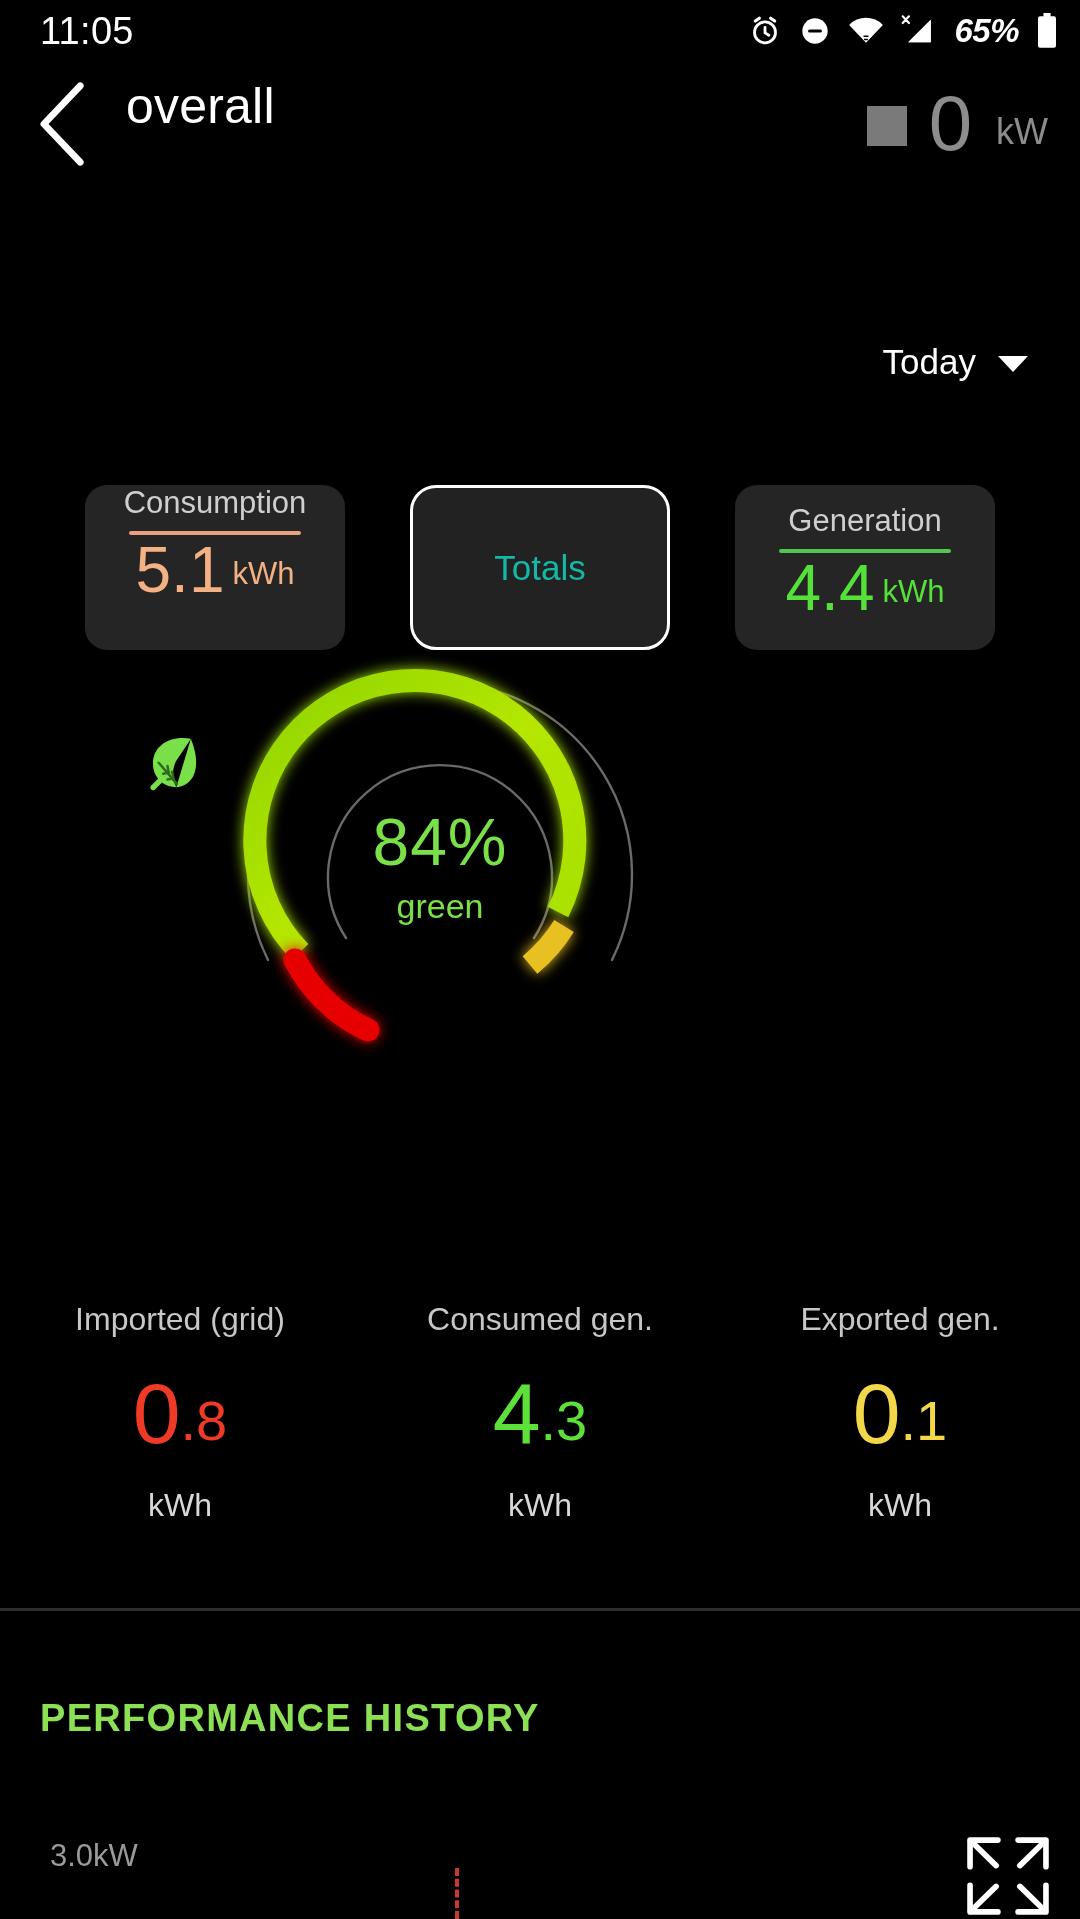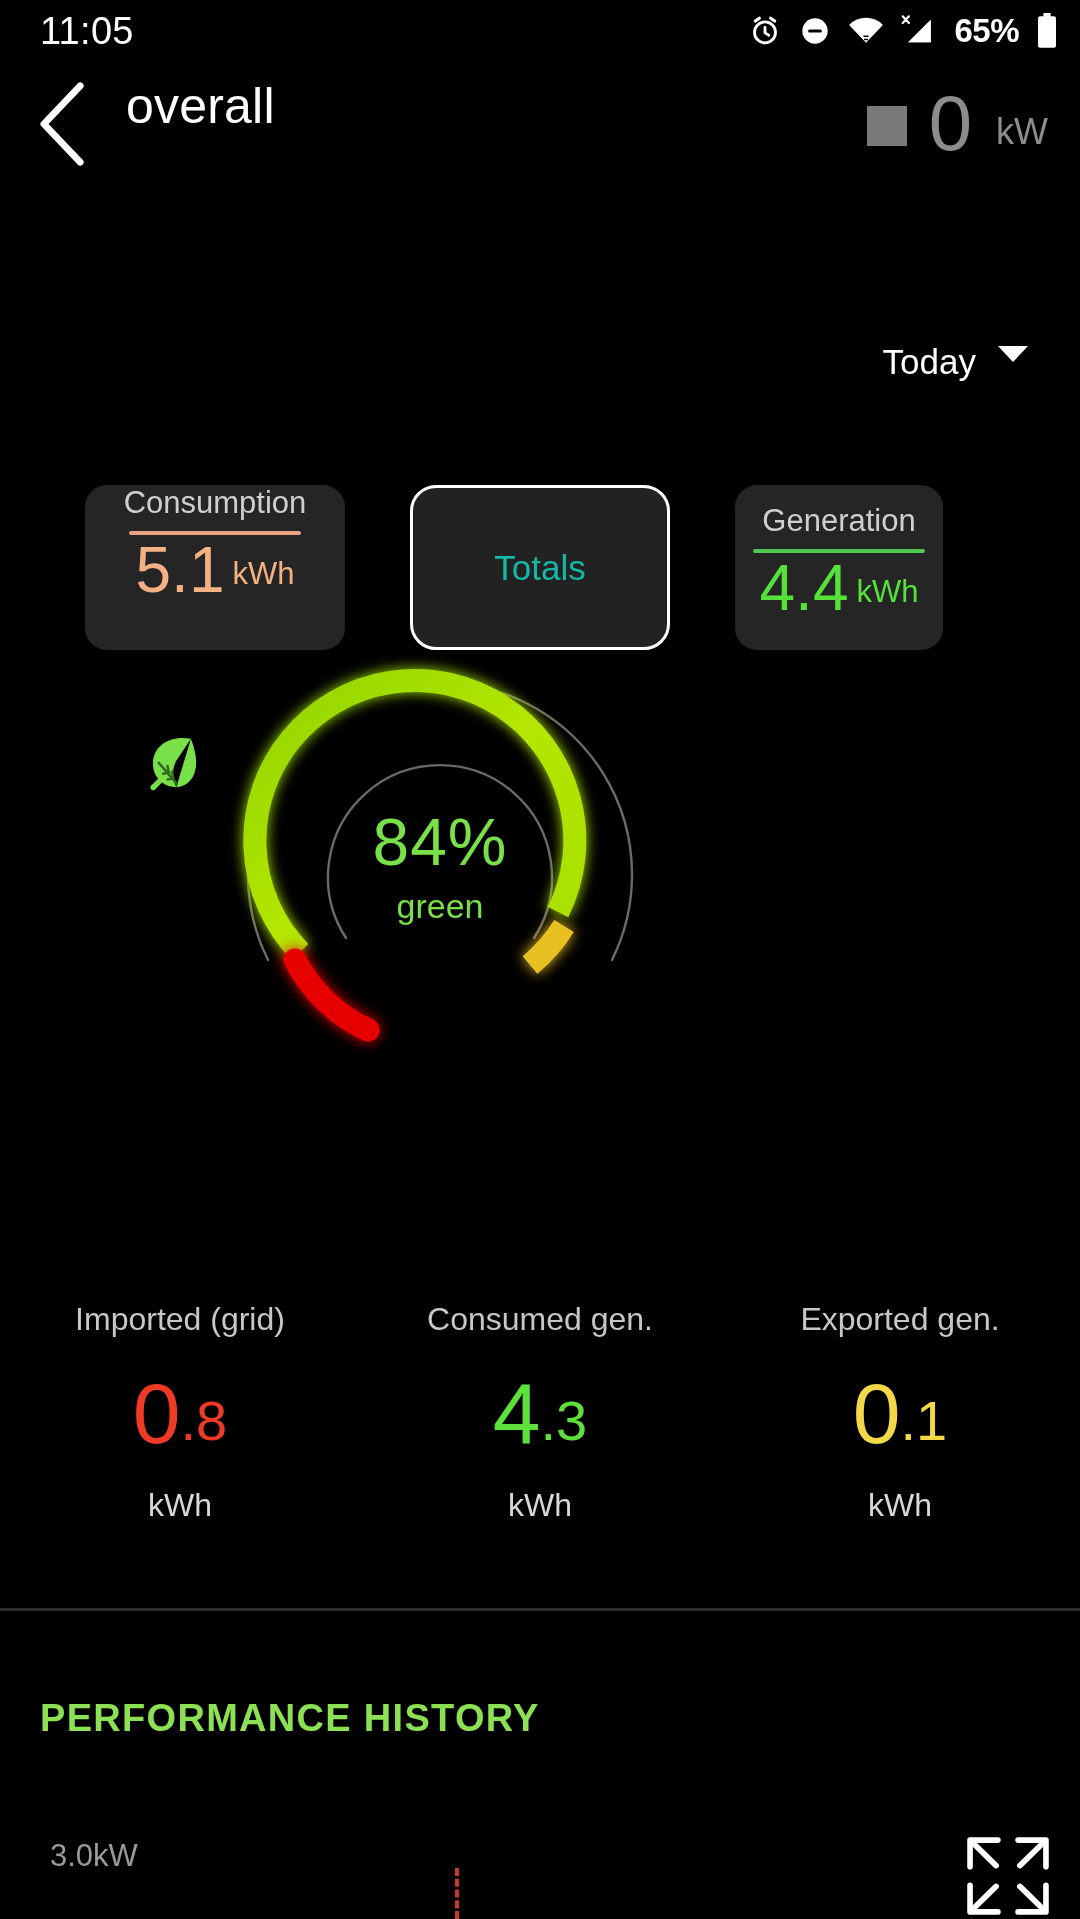--- a/index.html
+++ b/index.html
@@ -13,21 +13,21 @@
 
   
   .statusbar {
     position:absolute; top:0; left:0; width:1080px; height:62px;
     display:flex; align-items:center; justify-content:space-between;
     padding:0 22px 0 40px; color:#fff;
   }
   .clock { font-size:38px; letter-spacing:0.3px; font-weight:400; }
   .sysicons { display:flex; align-items:center; gap:17px; }
   .sysicons svg { display:block; }
-  .battpct { font-size:33px; font-weight:700; letter-spacing:-0.5px; margin-left:2px; }
+  .battpct { font-size:33px; font-weight:700; letter-spacing:-0.5px; margin-left:2px;font-style:italic; }
 
   
   .appbar { position:absolute; top:62px; left:0; width:1080px; height:130px; }
   .backbtn {
     position:absolute; left:28px; top:22px; width:70px; height:84px;
     display:flex; align-items:center; justify-content:center;
   }
   .titleblock { position:absolute; left:126px; top:14px; }
   .title { color:#fff; font-size:50px; line-height:60px; font-weight:400; letter-spacing:0.2px; }
   .subtitle { color:#fff; font-size:28px; line-height:34px; letter-spacing:0.9px; margin-top:5px; font-weight:400;}
@@ -35,40 +35,40 @@
     position:absolute; right:32px; top:22px;
     display:flex; align-items:center; gap:22px;
   }
   .powersquare { width:40px; height:40px; background:#7a7a7a; margin-top:6px; }
   .powerval { color:#8c8c8c; font-size:78px; line-height:78px; font-weight:300; }
   .powerunit { color:#8c8c8c; font-size:36px; font-weight:400; align-self:flex-end; margin-bottom:9px; margin-left:2px;}
 
   
   .period {
     position:absolute; right:52px; top:342px;
-    display:flex; gap:22px;
+    display:flex; align-items:center; gap:22px;
     color:#fff; font-size:35px;
   }
   .caret {
     width:0; height:0;
     border-left:15px solid transparent; border-right:15px solid transparent;
     border-top:16px solid #fff; margin-top:4px;
   }
 
   
   .cardrow {
     position:absolute; top:485px; left:0; width:1080px; height:165px;
   }
   .card {
     position:absolute; top:0;
     background:#252525; border-radius:22px;
     display:flex; flex-direction:column; align-items:center;
   }
   .card-consumption { left:85px; width:260px; height:165px; padding-top:0; }
-  .card-generation  { left:735px; width:208px; height:165px; padding-top:18px; }
+  .card-generation  { left:735px; width:260px; height:165px; padding-top:18px; }
   .card-totals {
     left:410px; width:260px; height:165px;
     background:#222; border:3px solid #fff; border-radius:26px;
     justify-content:center;
   }
   .card-label { color:#cfcfcf; font-size:31px; line-height:36px; font-weight:400; }
   .card-rule { width:172px; height:4px; margin:10px 0 6px; border-radius:2px; }
   .rule-orange { background:#e8a27f; }
   .rule-green  { background:#4fc84f; }
   .card-valrow { display:flex; align-items:flex-end; gap:8px; }

